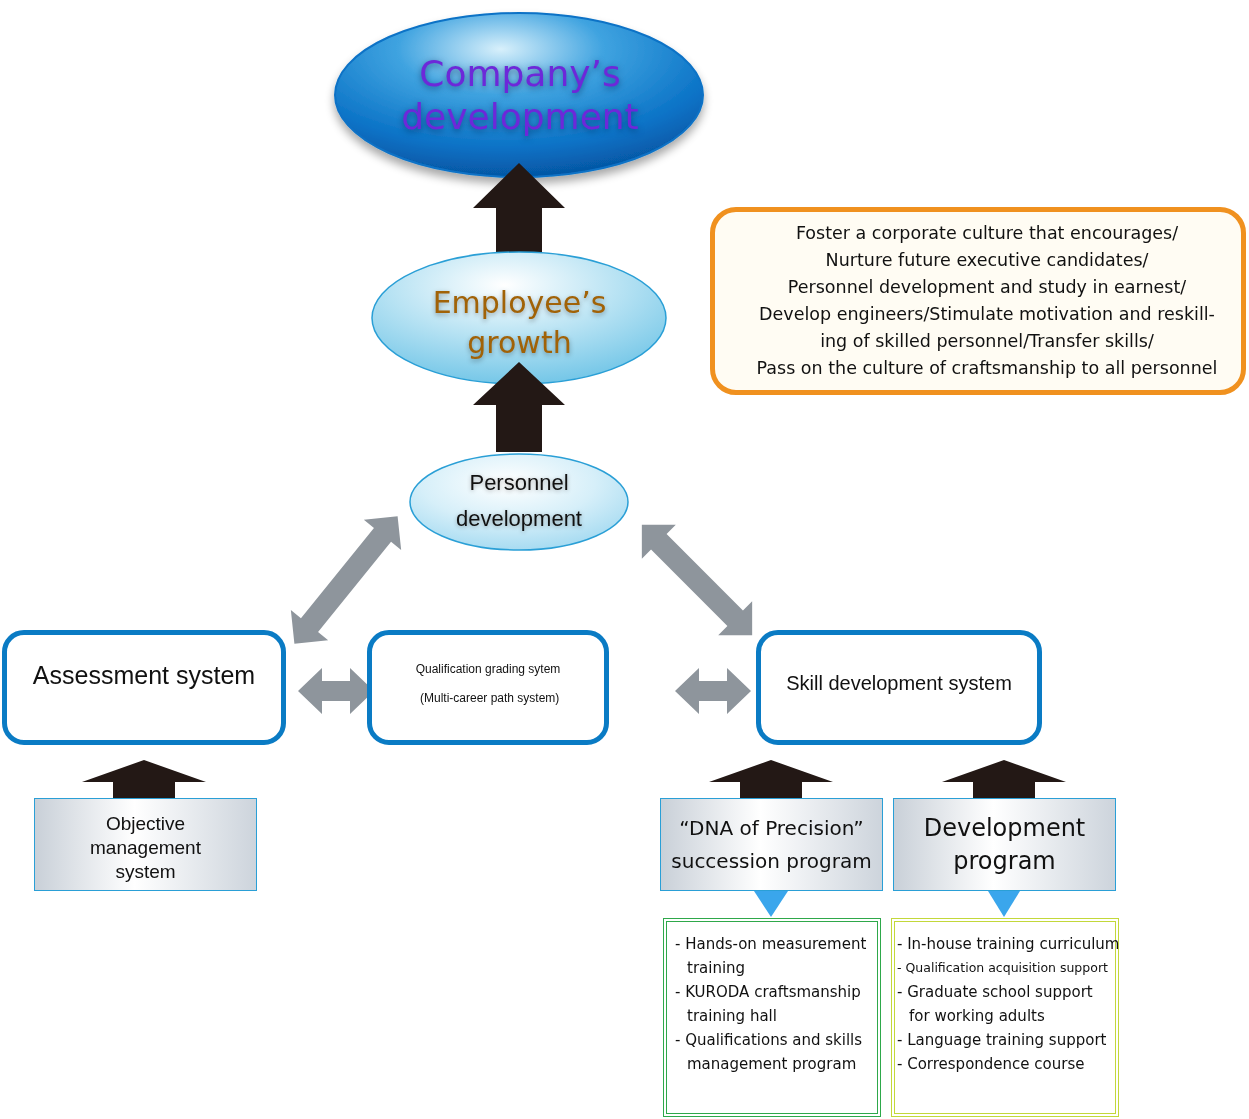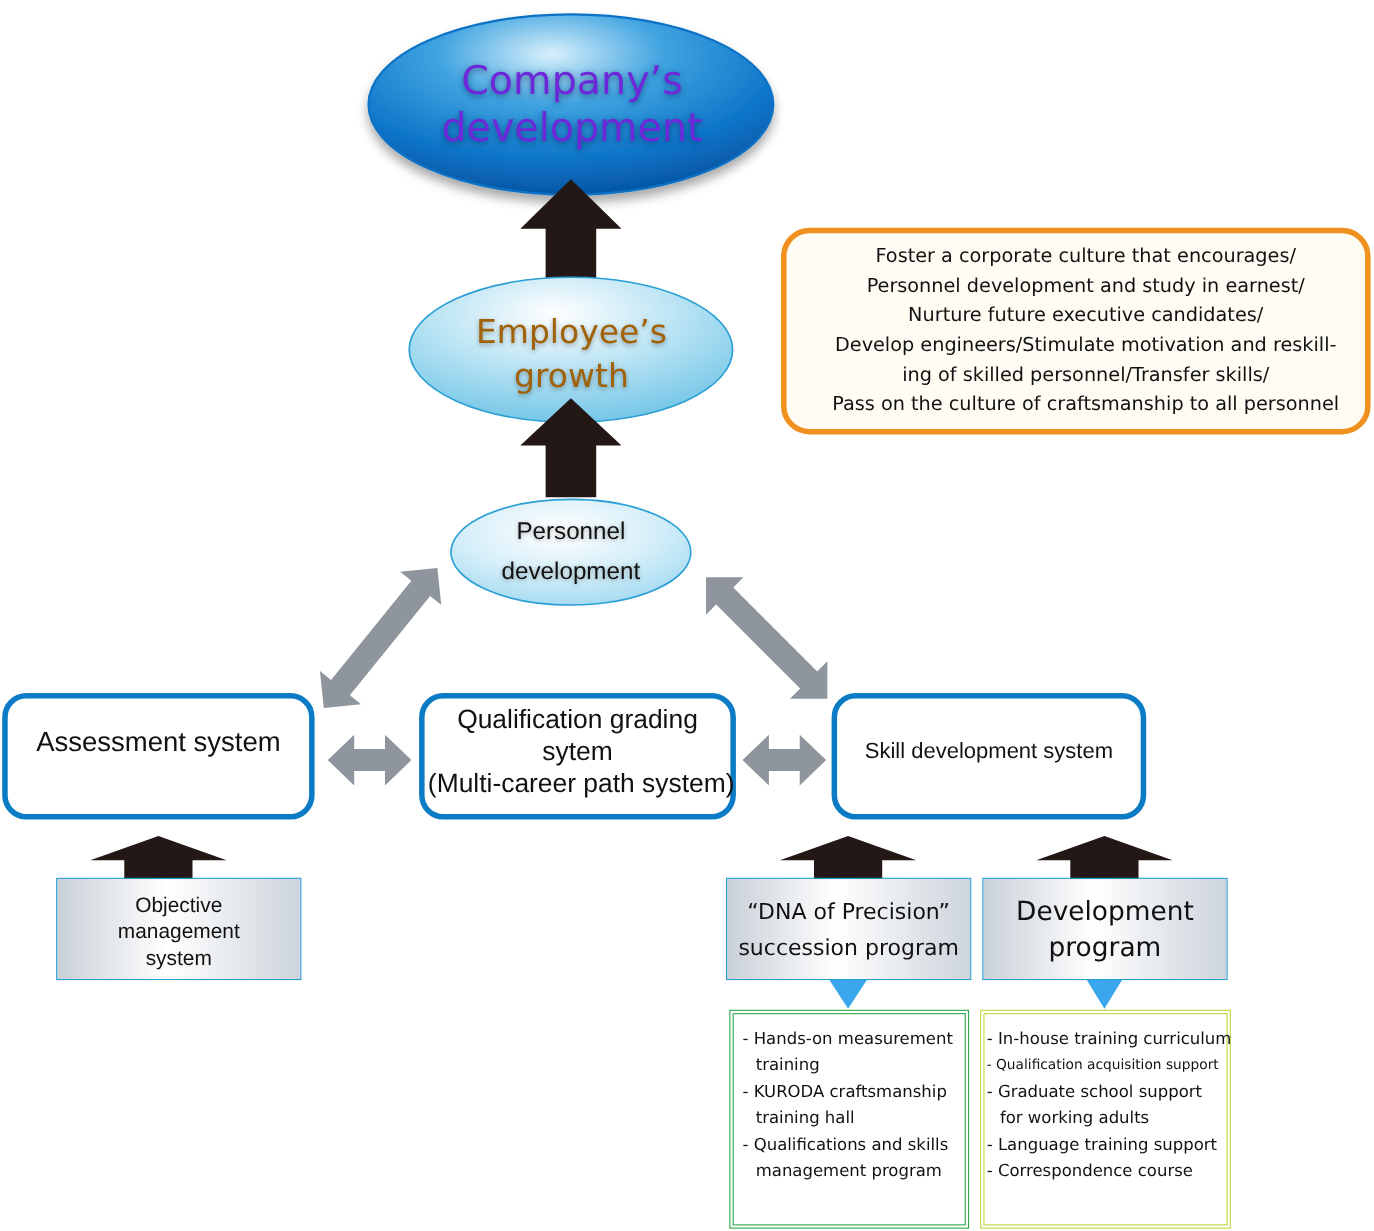--- a/index.html
+++ b/index.html
@@ -4,25 +4,25 @@
 <style>
   html, body { margin:0; padding:0; background:#ffffff; }
   body { width:1249px; height:1119px; position:relative; overflow:hidden; font-family:"DejaVu Sans", sans-serif; color:#111; }
   svg.bg { position:absolute; left:0; top:0; }
   .ellipse-text { position:absolute; display:flex; align-items:center; justify-content:center; text-align:center; }
   #company-text { left:335px; top:40px; width:370px; height:110px; color:#6d28d9; font-size:36px; line-height:43px; text-shadow:0 2px 6px rgba(0,40,90,0.6); }
   #employee-text { left:372px; top:278px; width:295px; height:90px; color:#a16207; font-size:30px; line-height:40px; text-shadow:0 2px 5px rgba(0,0,0,0.35); }
   #personnel-text { left:410px; top:465px; width:218px; height:72px; color:#111; font-family:"Liberation Sans", sans-serif; font-size:22px; line-height:36px; text-shadow:0 1px 4px rgba(0,0,0,0.3); }
   .sys-box { position:absolute; box-sizing:border-box; border:5px solid #0a7bc4; border-radius:22px; background:#fff; display:flex; align-items:center; justify-content:center; text-align:center; }
   #assessment { left:2px; top:630px; width:284px; height:115px; font-family:"Liberation Sans", sans-serif; font-size:25px; padding-bottom:24px; }
-  #qualification { left:381px; top:630px; width:288px; height:115px; font-family:"Liberation Sans", sans-serif; font-size:24px; line-height:29px; padding-bottom:8px; }
+  #qualification { left:367px; top:630px; width:242px; height:115px; font-family:"Liberation Sans", sans-serif; font-size:12px; line-height:29px; padding-bottom:8px; }
   #skill { left:756px; top:630px; width:286px; height:115px; font-family:"Liberation Sans", sans-serif; font-size:20px; padding-bottom:8px; }
   .culture-box { position:absolute; left:710px; top:207px; width:536px; height:188px; box-sizing:border-box; border:5px solid #f0911f; border-radius:26px; background:#fffcf3; display:flex; flex-direction:column; align-items:center; justify-content:center; font-size:17.5px; line-height:27px; text-align:center;padding-left:18px; }
   .prog-box { position:absolute; box-sizing:border-box; border:1px solid #2a9fd6; background:linear-gradient(90deg,#c9d0d8 0%,#ffffff 45%,#cdd4dc 100%); display:flex; flex-direction:column; align-items:center; justify-content:center; text-align:center; }
-  #objective { left:34px; top:798px; width:223px; height:93px; font-family:"Liberation Sans", sans-serif; font-size:19px; line-height:24px; padding-top:6px;margin-left:17px; }
+  #objective { left:34px; top:798px; width:223px; height:93px; font-family:"Liberation Sans", sans-serif; font-size:19px; line-height:24px; padding-top:6px; }
   #dna { left:660px; top:798px; width:223px; height:93px; font-size:20px; line-height:33px; }
   #devprog { left:893px; top:798px; width:223px; height:93px; font-size:24px; line-height:33px; }
   .list-box { position:absolute; box-sizing:border-box; background:#fff; padding:10px 4px 0 8px; font-size:15px; line-height:24px; }
   #dna-list { left:663px; top:918px; width:218px; height:199px; border:4px double #2ea84a; }
   #dev-list { left:891px; top:918px; width:228px; height:199px; border:4px double #c3d83a; padding-left:2px; }
   .li { white-space:nowrap; }
   .li .cont { padding-left:12px; display:block; }
   .li.small { font-size:12.5px; }
 </style>
 </head>
@@ -92,22 +92,22 @@
 </div>
 <div id="employee-text" class="ellipse-text">
   <div><span>Employee’s</span><br><span>growth</span></div>
 </div>
 <div id="personnel-text" class="ellipse-text">
   <div><span>Personnel</span><br><span>development</span></div>
 </div>
 
 <div class="culture-box">
   <div>Foster a corporate culture that encourages/</div>
+  <div>Nurture future executive candidates/</div>
   <div>Personnel development and study in earnest/</div>
-  <div>Nurture future executive candidates/</div>
   <div>Develop engineers/Stimulate motivation and reskill-</div>
   <div>ing of skilled personnel/Transfer skills/</div>
   <div>Pass on the culture of craftsmanship to all personnel</div>
 </div>
 
 <div id="assessment" class="sys-box">
   <span>Assessment system</span>
 </div>
 <div id="qualification" class="sys-box">
   <div><span>Qualification grading sytem</span><br><span style="white-space:pre"> (Multi-career path system)</span></div>

